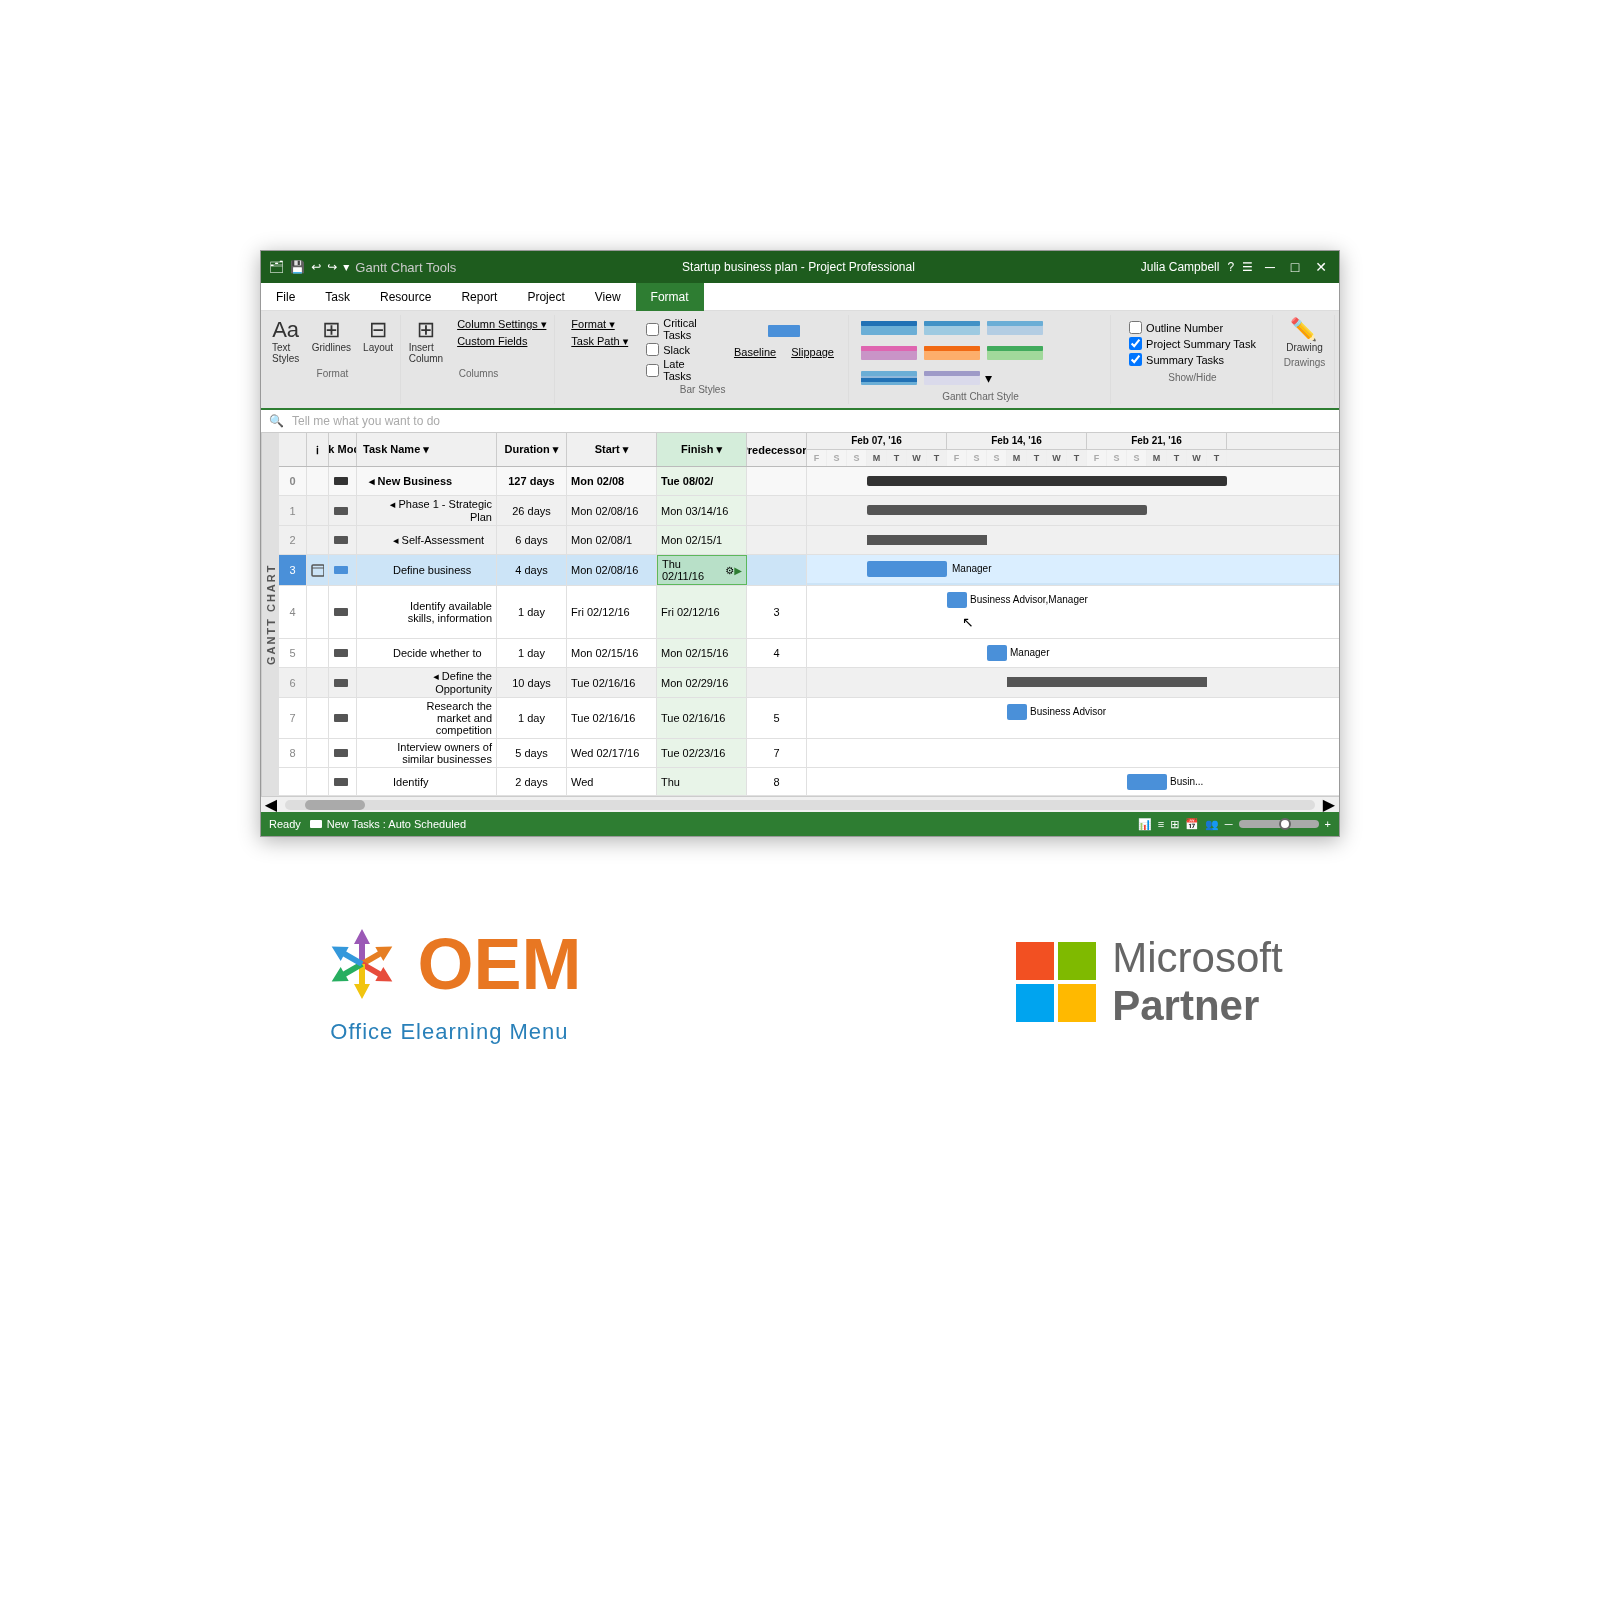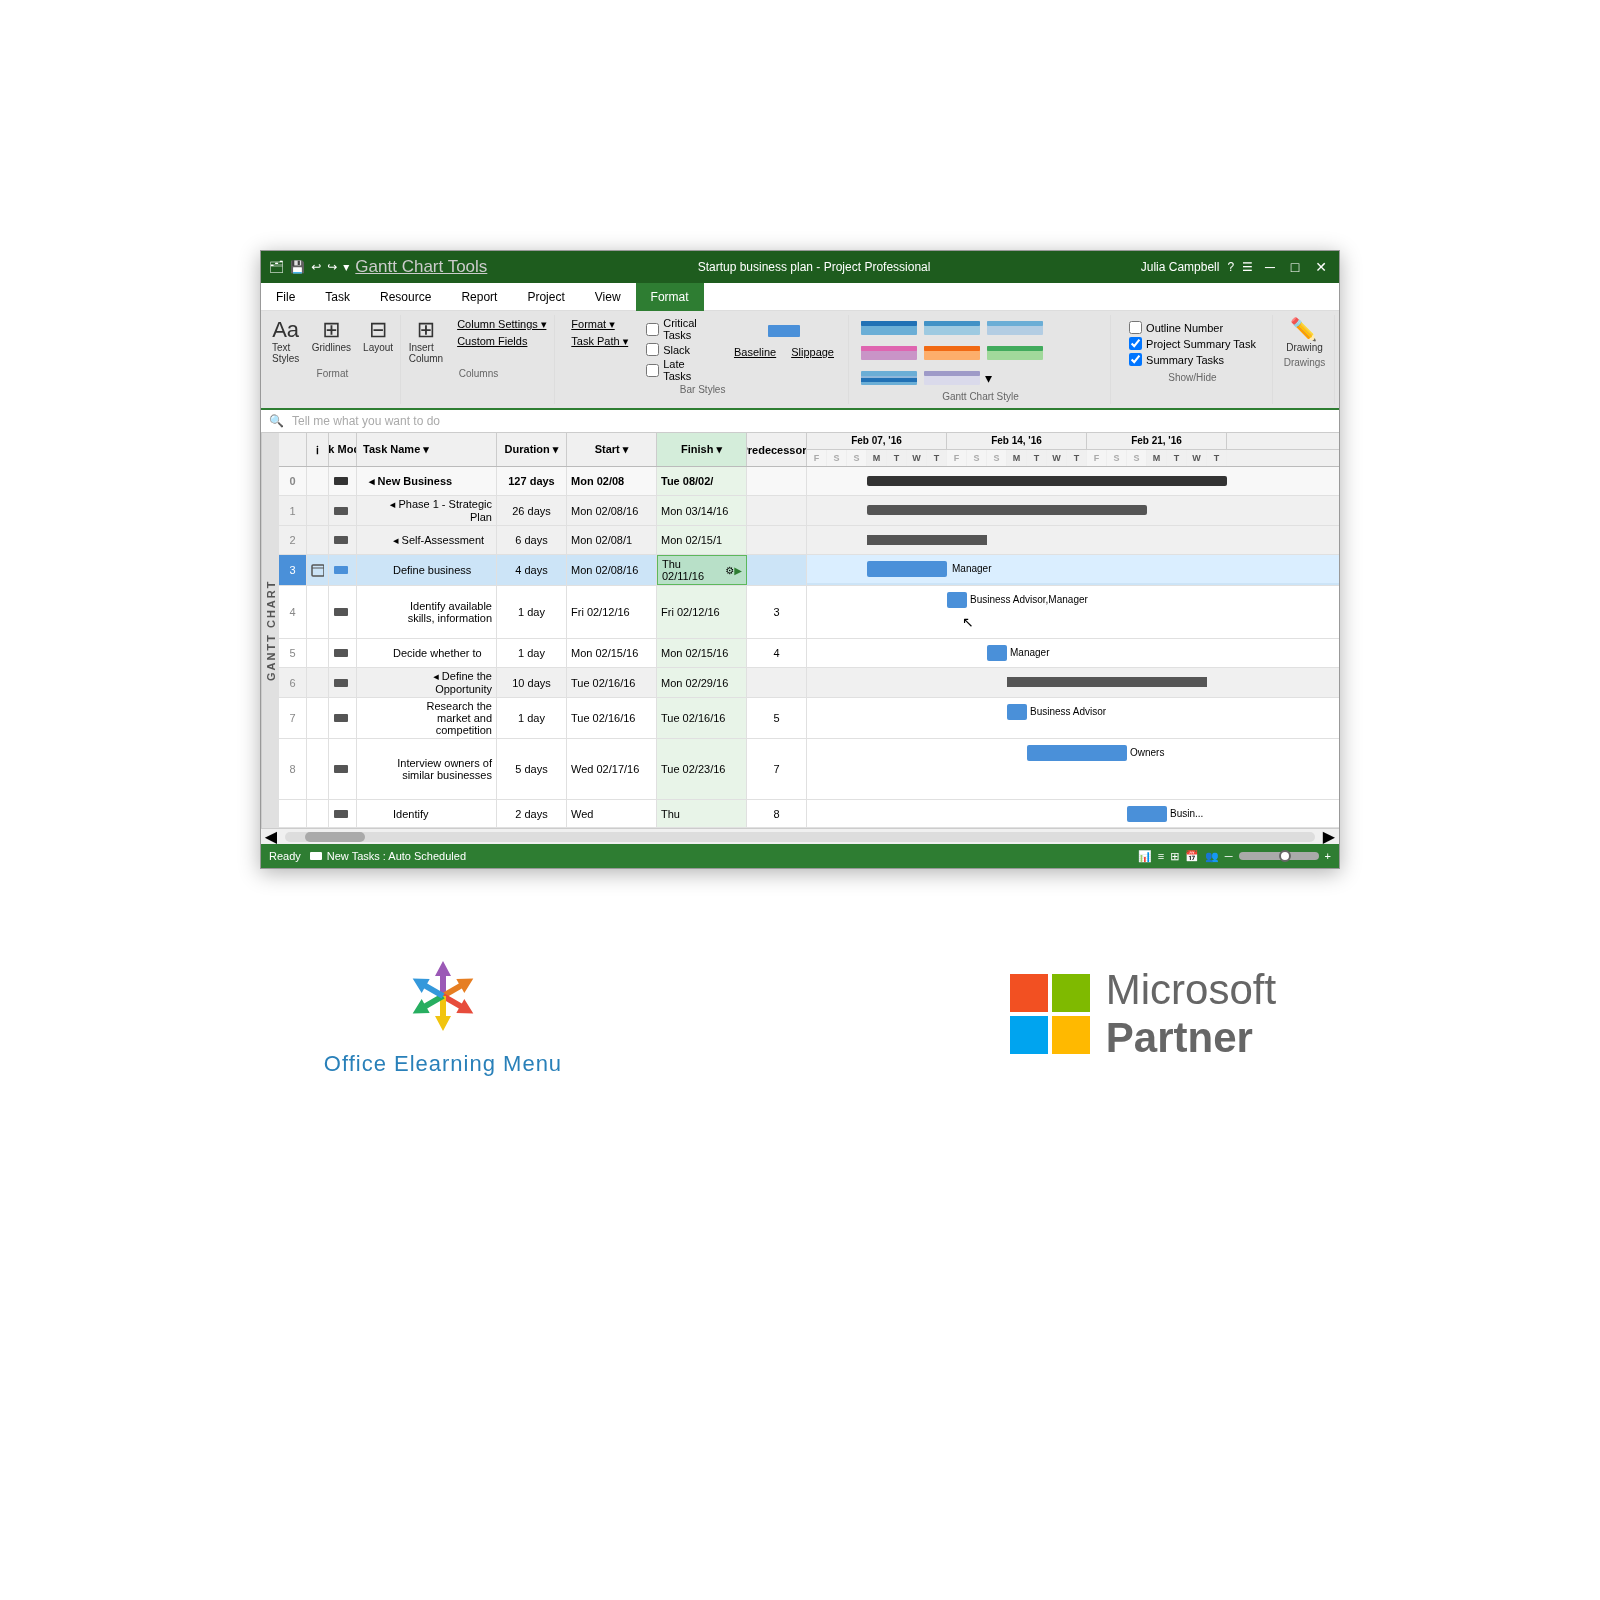--- a/index.html
+++ b/index.html
@@ -31,21 +31,21 @@
       background: #1e5c1e;
       height: 32px;
       display: flex;
       align-items: center;
       justify-content: space-between;
       padding: 0 8px;
       color: #fff;
       font-size: 12px;
     }
     .title-bar-left { display: flex; align-items: center; gap: 6px; }
-    .title-bar-tools { font-size: 17px; color: #ccc; text-decoration: underline; }
+    .title-bar-tools { font-size: 13px; color: #ccc; }
     .title-bar-center { flex: 1; text-align: center; font-size: 12px; }
     .title-bar-right { display: flex; align-items: center; gap: 8px; font-size: 12px; }
     .title-btn { cursor: pointer; font-size: 14px; padding: 0 4px; }
     .ribbon-tabs {
       background: #fff;
       display: flex;
       border-bottom: 1px solid #ddd;
       height: 28px;
     }
     .ribbon-tab {
@@ -705,24 +705,20 @@
         <div class="cell" style="width:28px;min-width:28px;">
           <svg width="16" height="16">
               <rect x="1" y="4" width="14" height="8" fill="#555" rx="1"></rect>
             </svg>
         </div>
         <div class="cell col-task indent-3">Interview owners of similar businesses</div>
         <div class="cell col-duration">5 days</div>
         <div class="cell col-start">Wed 02/17/16</div>
         <div class="cell col-finish">Tue 02/23/16</div>
         <div class="cell col-pred">7</div>
-        <div style="flex:1;position:relative;height:60px;">
-          <div style="position:absolute;left:220px;width:100px;height:16px;top:6px;background:#4a90d9;border-radius:2px;"></div>
-          <span style="position:absolute;left:323px;top:8px;font-size:10px;white-space:nowrap;">Owners</span>
-        </div>
       </div>
 
       <div class="table-row" style="height:28px;">
         <div class="cell row-num"></div>
         <div class="cell" style="width:22px;min-width:22px;"></div>
         <div class="cell" style="width:28px;min-width:28px;">
           <svg width="16" height="16">
               <rect x="1" y="4" width="14" height="8" fill="#555" rx="1"></rect>
             </svg>
         </div>
@@ -789,20 +785,21 @@
 
           <path d="M0,-35 L-8,-20 L-3,-20 L-3,0 L3,0 L3,-20 L8,-20 Z" fill="#e74c3c" transform="rotate(120)"></path>
 
           <path d="M0,-35 L-8,-20 L-3,-20 L-3,0 L3,0 L3,-20 L8,-20 Z" fill="#f1c40f" transform="rotate(180)"></path>
 
           <path d="M0,-35 L-8,-20 L-3,-20 L-3,0 L3,0 L3,-20 L8,-20 Z" fill="#27ae60" transform="rotate(240)"></path>
 
           <path d="M0,-35 L-8,-20 L-3,-20 L-3,0 L3,0 L3,-20 L8,-20 Z" fill="#3498db" transform="rotate(300)"></path>
         </g>
       </svg>
+      <div class="oem-text-large">OEM</div>
     </div>
     <div class="oem-subtitle">Office Elearning Menu</div>
   </div>
 
   <div class="ms-partner">
     <div class="ms-partner-row">
 
       <div class="ms-squares">
         <div class="ms-sq-1"></div>
         <div class="ms-sq-2"></div>

